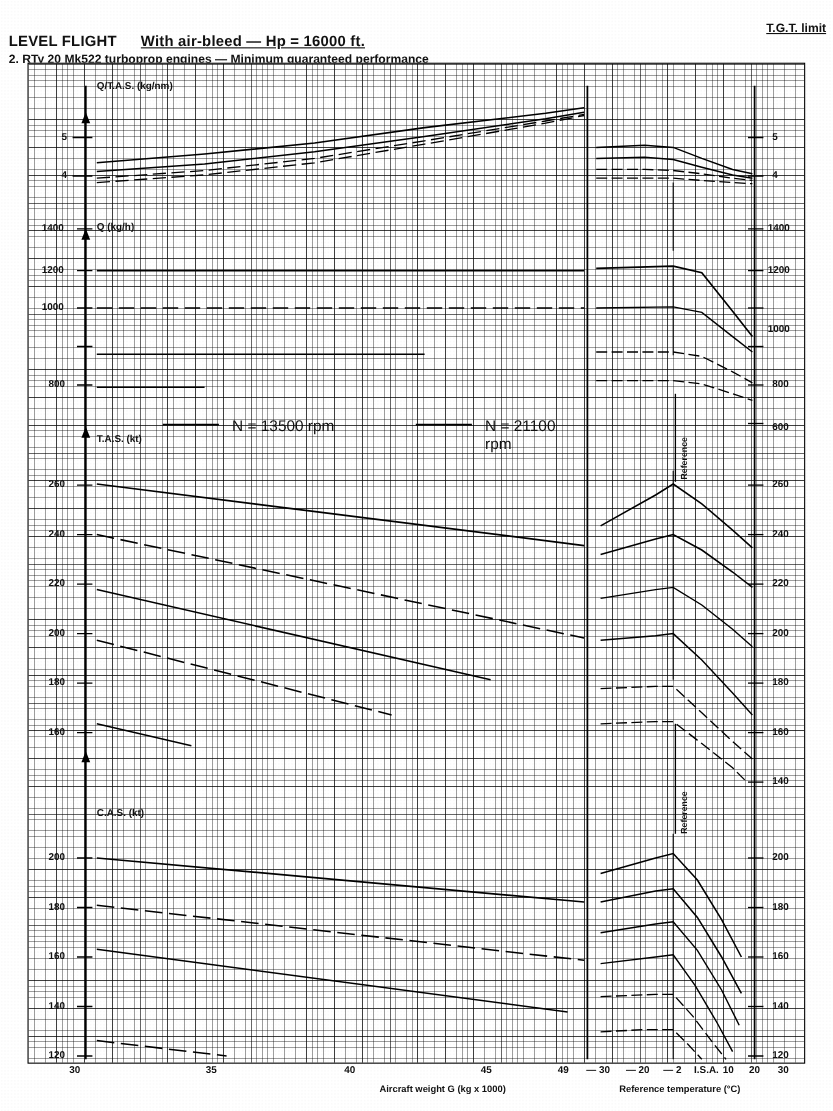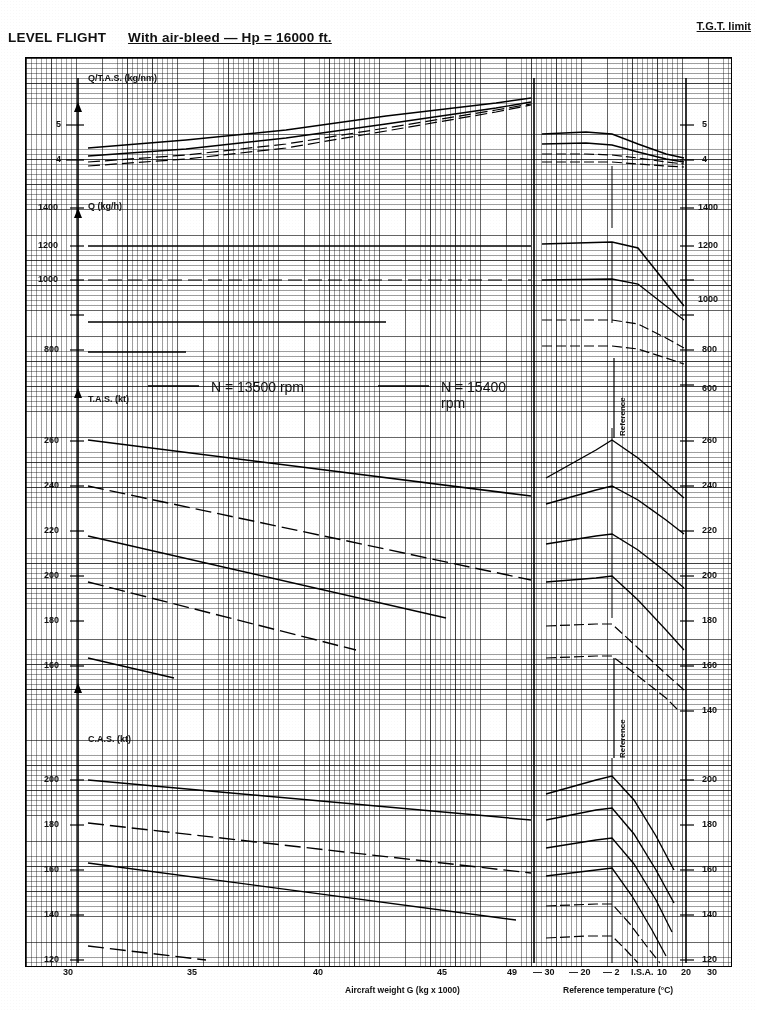--- a/index.html
+++ b/index.html
@@ -60,20 +60,21 @@
 <body>
 
 <div class="page">
 
   <div class="hdr">
     <div class="hdr-line1">
       <span class="t1">LEVEL FLIGHT</span>
       <span style="display:inline-block;width:14px;"></span>
       <span class="u">With air-bleed — Hp = 16000 ft.</span>
     </div>
+    <div class="hdr-line2">2.  RTy 20 Mk522 turboprop engines — Minimum guaranteed performance</div>
   </div>
   <div class="tgt">T.G.T. limit</div>
 
   <div class="frame">
     <div class="inner">
 
       <svg class="lines" viewBox="0 0 707 910" preserveAspectRatio="none">
 
         <line x1="52" y1="20" x2="52" y2="905" stroke="#000" stroke-width="1.6"></line>
 
@@ -239,21 +240,21 @@
 
       <div class="legend">
         <div class="row" style="top:0;">
           <svg width="55" height="12" style="position:absolute;left:0;top:2px;">
             <line x1="2" y1="6" x2="53" y2="6" stroke="#000" stroke-width="1.6"></line>
           </svg>
           <span class="key" style="left:65px;top:1px;">N = 13500 rpm</span>
           <svg width="55" height="12" style="position:absolute;left:230px;top:2px;">
             <line x1="2" y1="6" x2="53" y2="6" stroke="#000" stroke-width="1.6"></line>
           </svg>
-          <span class="key" style="left:295px;top:1px;">N = 15400 rpm</span>
+          <span class="key" style="left:295px;top:1px;">N = 21100 rpm</span>
         </div>
       </div>
 
     </div>
   </div>
 
   <div class="bottom-axis">
     <div class="tick" style="left:38px;top:0;">30</div>
     <div class="tick" style="left:162px;top:0;">35</div>
     <div class="tick" style="left:288px;top:0;">40</div>

